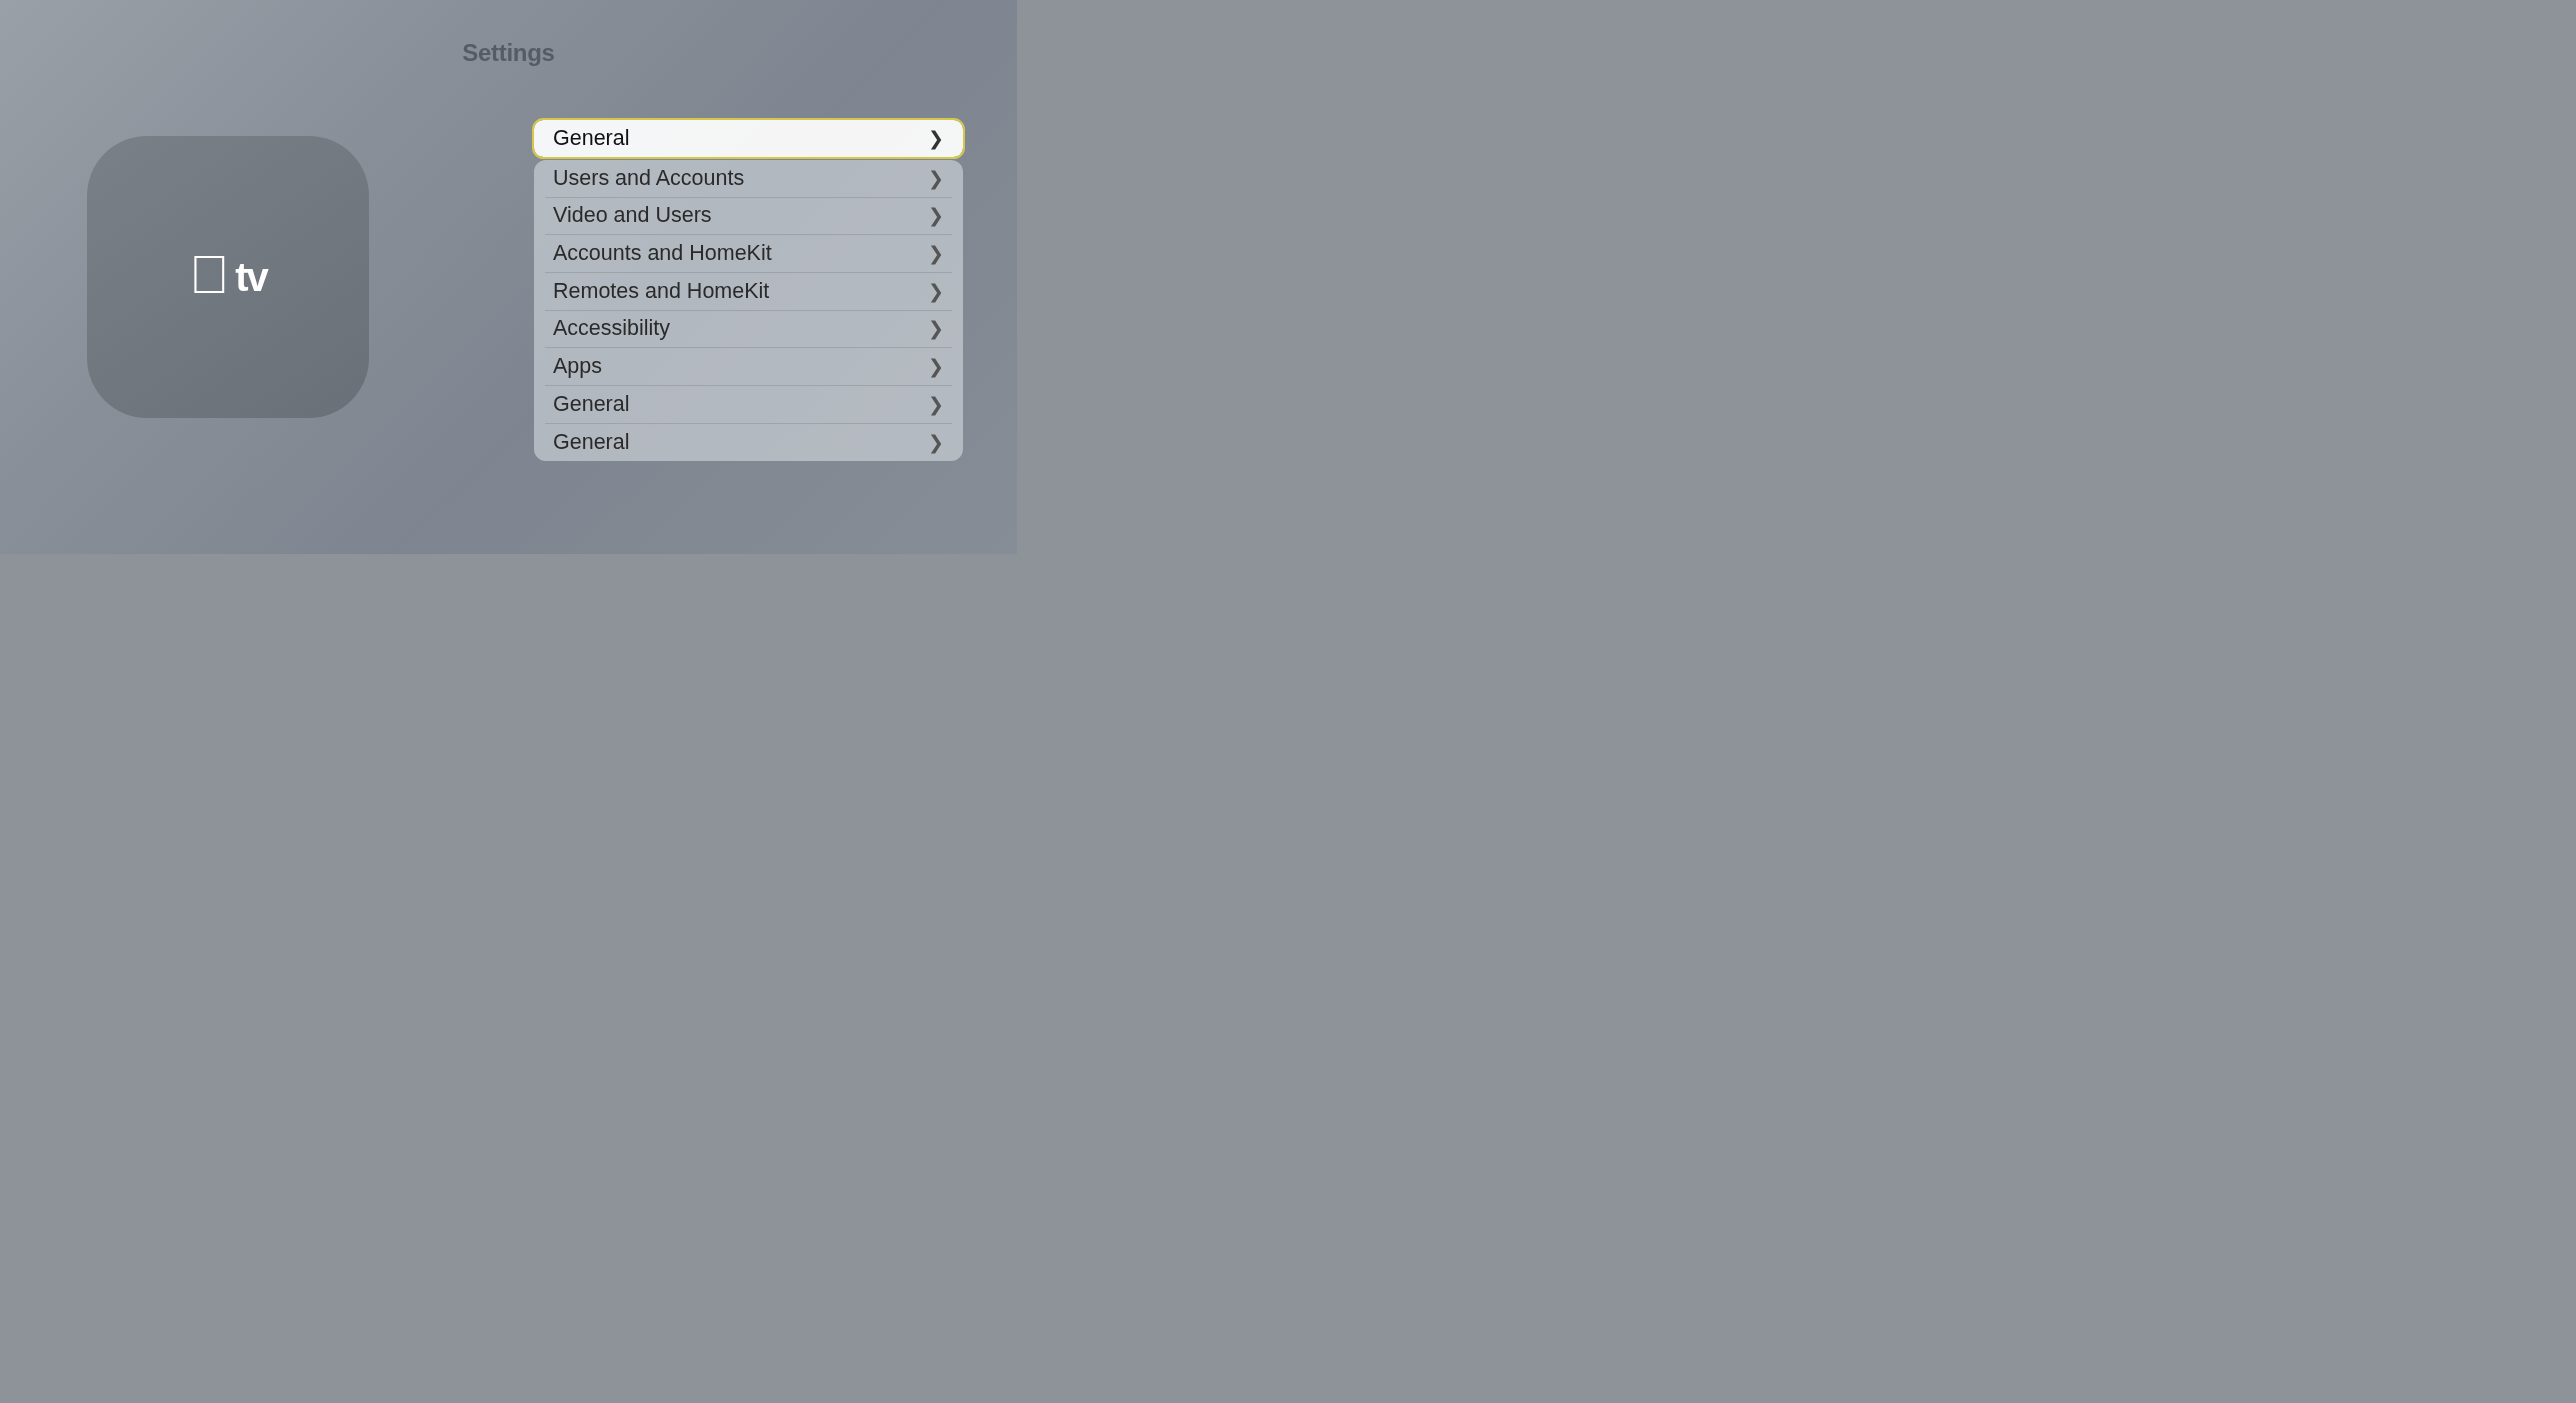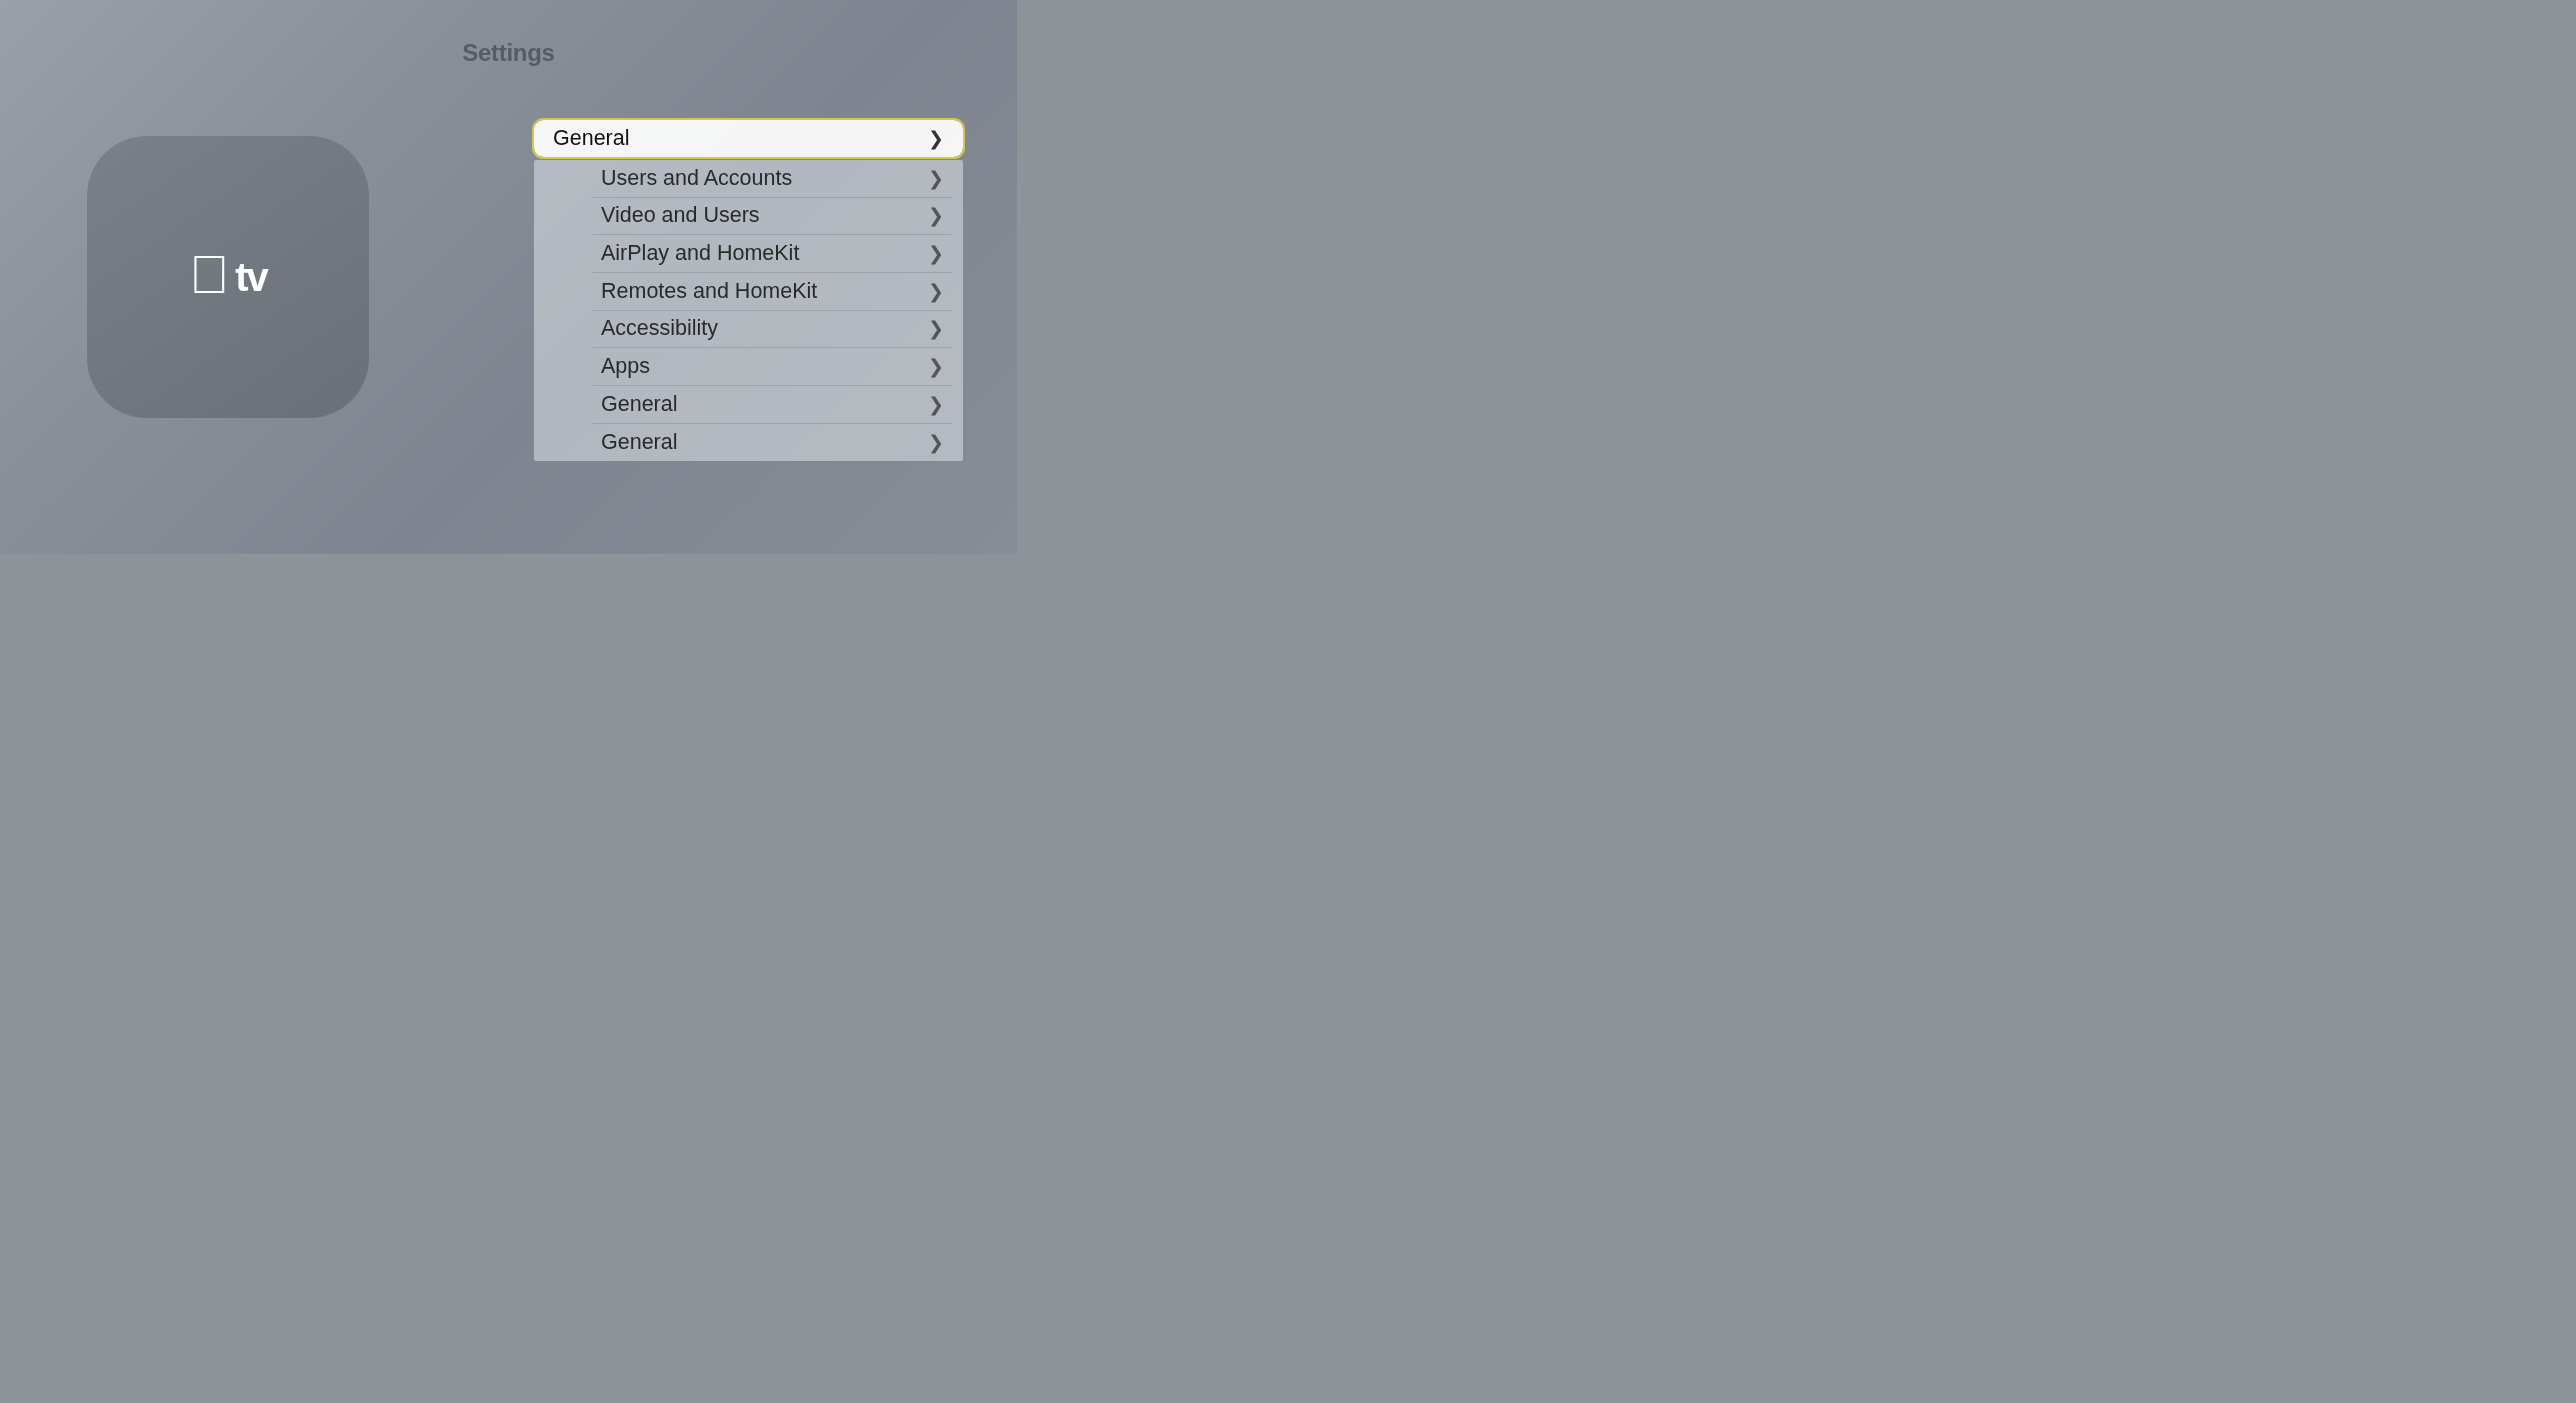--- a/index.html
+++ b/index.html
@@ -123,23 +123,22 @@
     }
 
     .separator {
       height: 0.7px;
       background: rgba(0,0,0,0.12);
       margin: 0 10.7px;
     }
 
     .menu-list {
       background: rgba(220, 225, 230, 0.55);
-      border-radius: 2px;
+      border-radius: 12px;
       overflow: hidden;
-      padding-left: 48px;
     }
 
     .menu-list .menu-item {
       border-radius: 0;
       margin-bottom: 0;
     }
 
     .menu-list .menu-item:first-child {
       border-radius: 10.7px 10.7px 0 0;
     }
@@ -174,21 +173,21 @@
       <span class="menu-item-label">Users and Accounts</span>
       <span class="chevron">❯</span>
     </div>
     <div class="separator"></div>
     <div class="menu-item">
       <span class="menu-item-label">Video and Users</span>
       <span class="chevron">❯</span>
     </div>
     <div class="separator"></div>
     <div class="menu-item">
-      <span class="menu-item-label">AirPlay and HomeKit</span>
+      <span class="menu-item-label">Accounts and HomeKit</span>
       <span class="chevron">❯</span>
     </div>
     <div class="separator"></div>
     <div class="menu-item">
       <span class="menu-item-label">Remotes and HomeKit</span>
       <span class="chevron">❯</span>
     </div>
     <div class="separator"></div>
     <div class="menu-item">
       <span class="menu-item-label">Accessibility</span>

